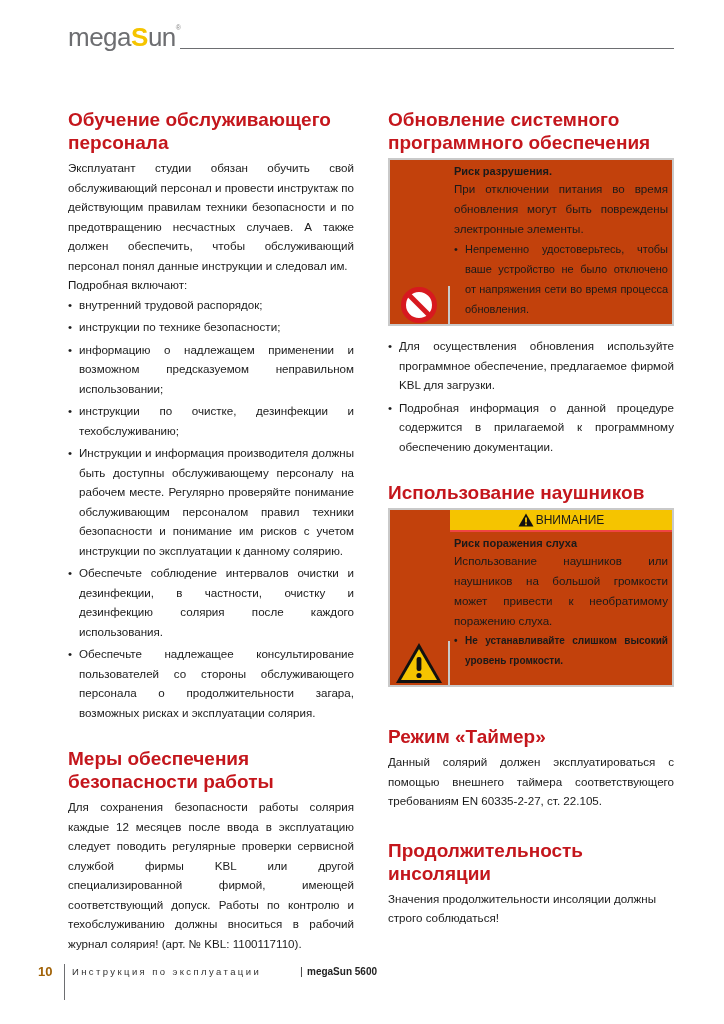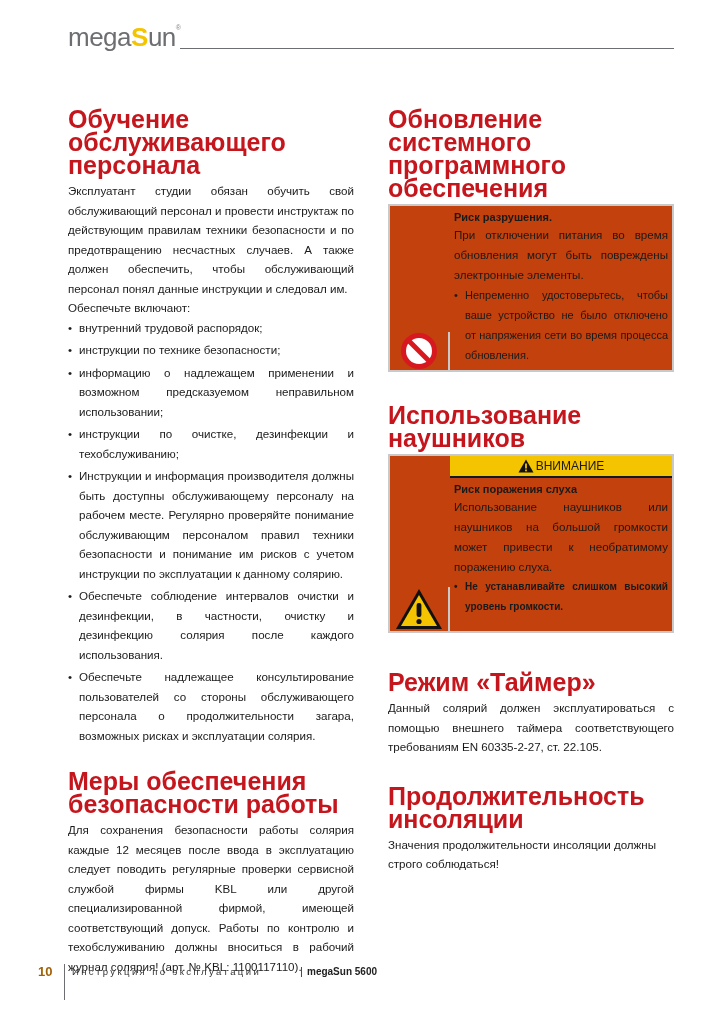--- a/index.html
+++ b/index.html
@@ -9,34 +9,34 @@
   .header { position: absolute; top: 22px; left: 68px; width: 606px; height: 30px; }
   .logo { position: absolute; left: 0; top: 0; font-size: 26px; color: #6d6e71; letter-spacing: -0.5px; font-family: "Liberation Sans", sans-serif; }
   .logo .s { color: #f5c400; font-weight: bold; }
   .logo sup { font-size: 7px; color: #888; vertical-align: top; position: relative; top: 2px; }
   .header-rule { position: absolute; left: 112px; right: 0; top: 26px; border-top: 1px solid #6d6e71; }
 
   .col { position: absolute; top: 108px; width: 286px; }
   .col-left { left: 68px; }
   .col-right { left: 388px; }
 
-  h2 { color: #c4161c; font-size: 25px; line-height: 23px; font-weight: bold; margin: 0 0 4px 0; }
+  h2 { color: #c4161c; font-size: 19px; line-height: 23px; font-weight: bold; margin: 0 0 4px 0; }
   p { margin: 0; font-size: 11.6px; line-height: 19.5px; text-align: justify; }
   ul { margin: 0; padding: 0; list-style: none; }
   li { font-size: 11.6px; line-height: 19.5px; text-align: justify; padding-left: 11px; position: relative; margin-bottom: 3px; }
   li::before { content: "•"; position: absolute; left: 0; top: 0; }
 
   .notice { display: flex; border: 2px solid #c9c9c9; margin: 4px 0 10px 0; background:#c2410c;align-items:flex-end; }
   .notice .icon-cell { width: 58px; border-right: 2px solid #c9c9c9; display: flex; align-items: center; justify-content: center; flex-shrink: 0; }
   .notice .text-cell { flex: 1; padding: 3px 4px 2px 4px; }
   .notice .title { font-weight: bold; font-size: 11px; line-height: 16px; }
   .notice .body { font-size: 11.6px; line-height: 20px; text-align: justify; }
   .notice .small li { font-size: 11px; line-height: 20px; margin-bottom: 3px; }
   .notice .bold li { font-weight: bold; font-size: 10px; line-height: 20px; margin-bottom: 12px; }
-  .warn-head { background: #f5c400; text-align: center; font-size: 12px; line-height: 20px; margin: -3px -4px 3px -4px; border-bottom: 2px solid #0f172a; }
+  .warn-head { background: #f5c400; text-align: center; font-size: 12px; line-height: 20px; margin: -3px -4px 3px -4px; border-bottom: 2px solid #ef4444; }
   .warn-head svg { vertical-align: -3px; margin-right: 2px; }
 
   .spacer-s { height: 22px; }
   .spacer-m { height: 28px; }
 
   .footer { position: absolute; left: 38px; top: 964px; height: 36px; }
   .footer .page { position: absolute; left: 0; top: 0; font-size: 13px; font-weight: bold; color: #a16207; }
   .footer .vrule { position: absolute; left: 26px; top: 0; height: 36px; border-left: 1px solid #6d6e71; }
   .footer .label { position: absolute; left: 34px; top: 2px; font-size: 9.5px; letter-spacing: 2.4px; color: #333; white-space: nowrap; }
   .footer .sep { position: absolute; left: 262px; top: 1px; font-size: 11px; color:#333; }
@@ -47,21 +47,21 @@
 
 <div class="header">
   <div class="logo"><span>mega</span><span class="s">S</span><span>un</span><sup>®</sup></div>
   <div class="header-rule"></div>
 </div>
 
 <div class="col col-left">
   <section>
     <h2>Обучение обслуживающего персонала</h2>
     <p>Эксплуатант студии обязан обучить свой обслуживающий персонал и провести инструктаж по действующим правилам техники безопасности и по предотвращению несчастных случаев. А также должен обеспечить, чтобы обслуживающий персонал понял данные инструкции и следовал им.</p>
-    <p style="text-align:left;">Обеспечьте включают:</p>
+    <p style="text-align:left;">Подробная включают:</p>
     <ul>
       <li>внутренний трудовой распорядок;</li>
       <li>инструкции по технике безопасности;</li>
       <li>информацию о надлежащем применении и возможном предсказуемом неправильном использовании;</li>
       <li>инструкции по очистке, дезинфекции и техобслуживанию;</li>
       <li>Инструкции и информация производителя должны быть доступны обслуживающему персоналу на рабочем месте. Регулярно проверяйте понимание обслуживающим персоналом правил техники безопасности и понимание им рисков с учетом инструкции по эксплуатации к данному солярию.</li>
       <li>Обеспечьте соблюдение интервалов очистки и дезинфекции, в частности, очистку и дезинфекцию солярия после каждого использования.</li>
       <li>Обеспечьте надлежащее консультирование пользователей со стороны обслуживающего персонала о продолжительности загара, возможных рисках и эксплуатации солярия.</li>
     </ul>
   </section>
@@ -83,20 +83,24 @@
         </svg>
       </div>
       <div class="text-cell">
         <div class="title">Риск разрушения.</div>
         <div class="body">При отключении питания во время обновления могут быть повреждены электронные элементы.</div>
         <ul class="small">
           <li>Непременно удостоверьтесь, чтобы ваше устройство не было отключено от напряжения сети во время процесса обновления.</li>
         </ul>
       </div>
     </div>
+    <ul>
+      <li>Для осуществления обновления используйте программное обеспечение, предлагаемое фирмой KBL для загрузки.</li>
+      <li>Подробная информация о данной процедуре содержится в прилагаемой к программному обеспечению документации.</li>
+    </ul>
   </section>
   <div class="spacer-s"></div>
   <section>
     <h2>Использование наушников</h2>
     <div class="notice">
       <div class="icon-cell">
         <svg width="50" height="44" viewBox="0 0 50 44">
           <polygon points="25,2 48,42 2,42" fill="#111"></polygon>
           <polygon points="25,8 43,39 7,39" fill="#f5c400"></polygon>
           <rect x="22.6" y="16" width="4.8" height="14" rx="2" fill="#111"></rect>

